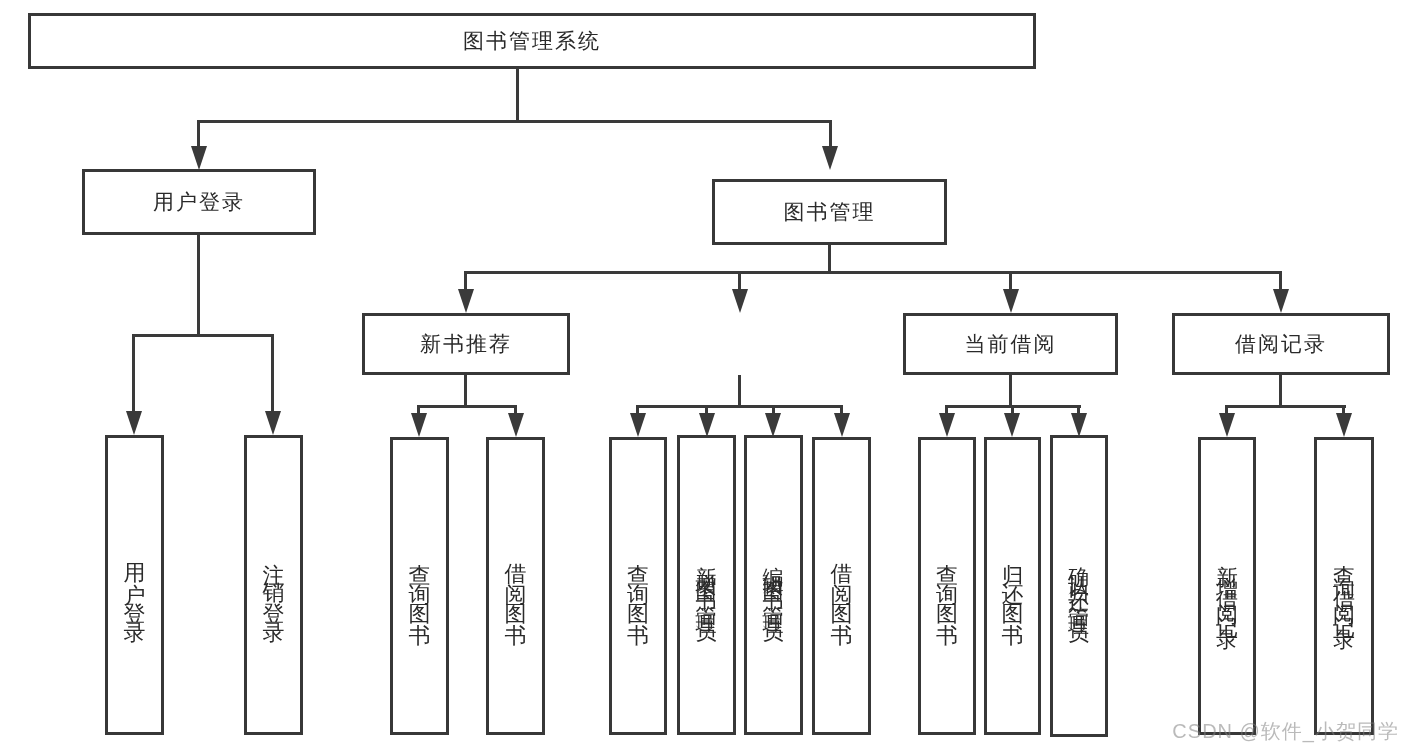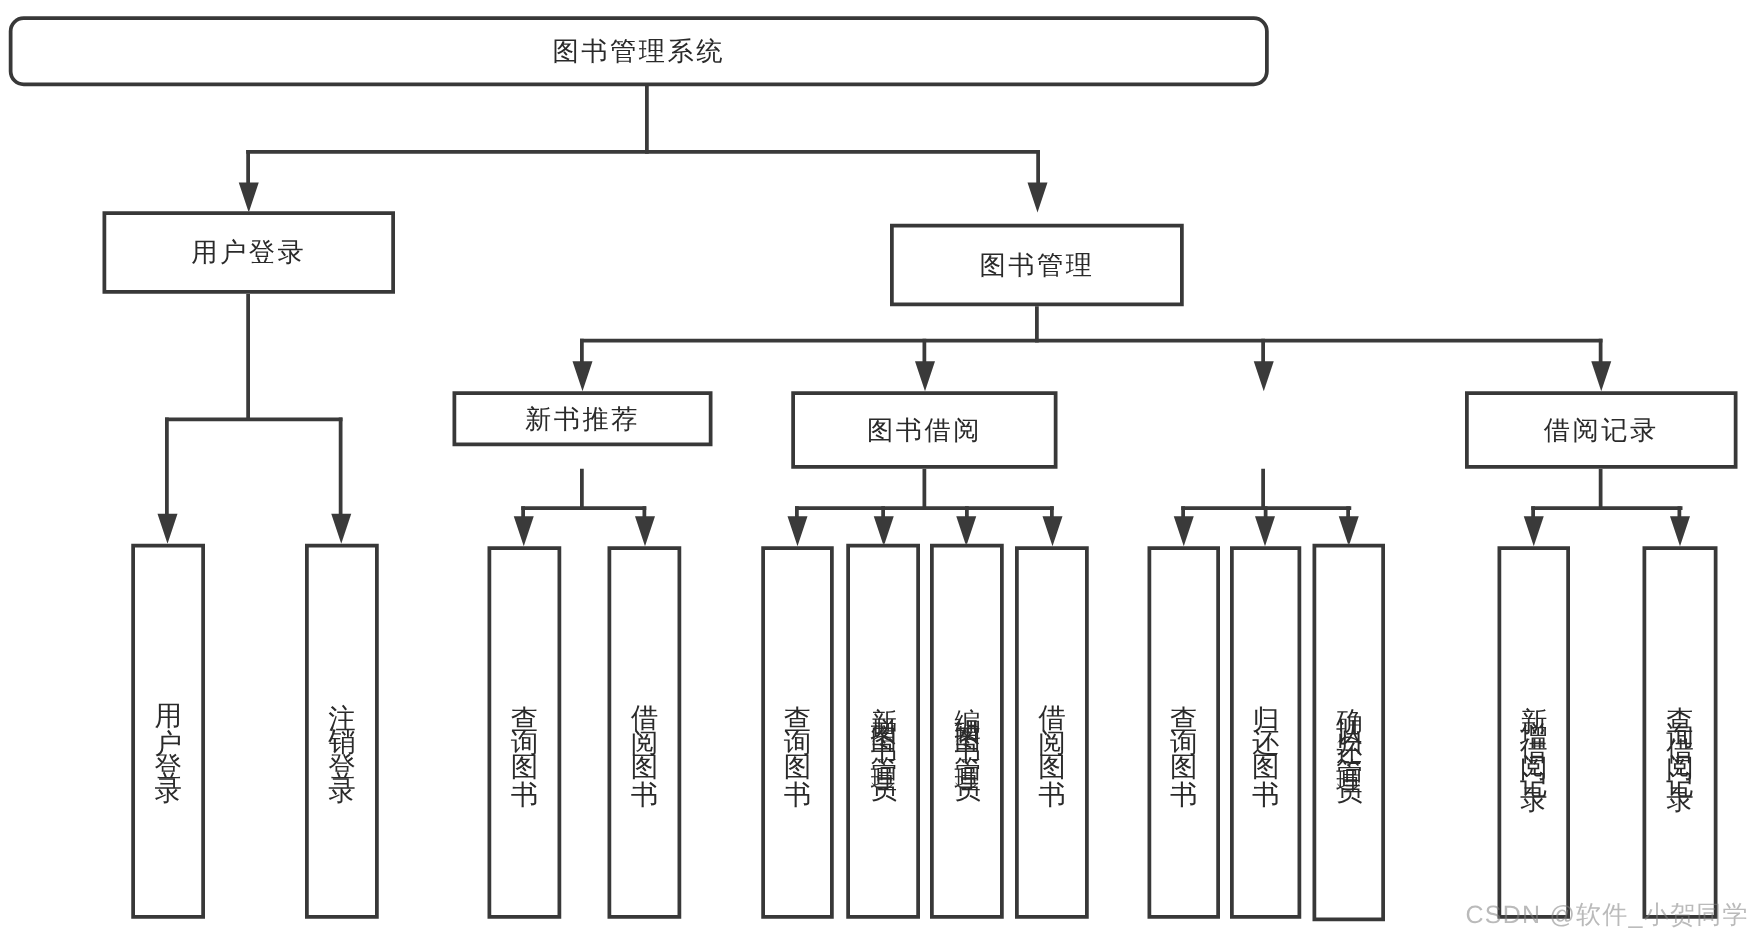--- a/index.html
+++ b/index.html
@@ -68,40 +68,40 @@
     color: rgba(130,130,130,0.55);
     z-index: 5;
     white-space: nowrap;
   }
 </style>
 </head>
 <body>
 
 <div class="canvas">
 
-  <div class="hnode" style="left:7px; top:13px; width:1008px; height:56px;border-radius:12px;">
+  <div class="hnode" style="left:28px; top:13px; width:1008px; height:56px;">
     <span>图书管理系统</span>
   </div>
 
   <div class="hnode" style="left:82px; top:169px; width:234px; height:66px;">
     <span>用户登录</span>
   </div>
 
   <div class="hnode" style="left:712px; top:179px; width:235px; height:66px;">
     <span>图书管理</span>
   </div>
 
-  <div class="hnode" style="left:362px; top:313px; width:208px; height:44px;">
+  <div class="hnode" style="left:362px; top:313px; width:208px; height:62px;">
     <span>新书推荐</span>
   </div>
 
-  <div class="hnode" style="left:633px; top:313px; width:213px; height:62px;">
-    <span>图书借阅</span>
-  </div>
-
+
+  <div class="hnode" style="left:903px; top:313px; width:215px; height:62px;">
+    <span>当前借阅</span>
+  </div>
 
   <div class="hnode" style="left:1172px; top:313px; width:218px; height:62px;">
     <span>借阅记录</span>
   </div>
 
   <div class="vnode" style="left:105px; top:435px; width:59px; height:300px;">
     <span>用户登录</span>
   </div>
   <div class="vnode" style="left:244px; top:435px; width:59px; height:300px;">
     <span>注销登录</span>

